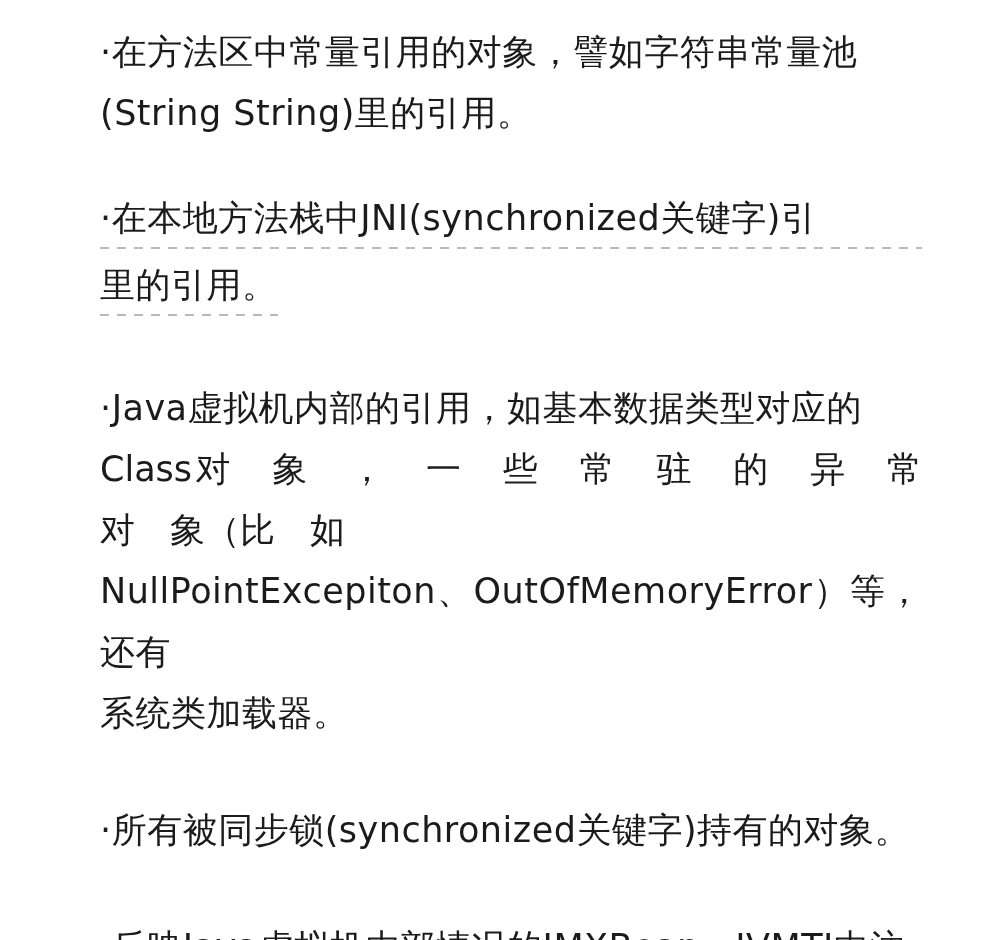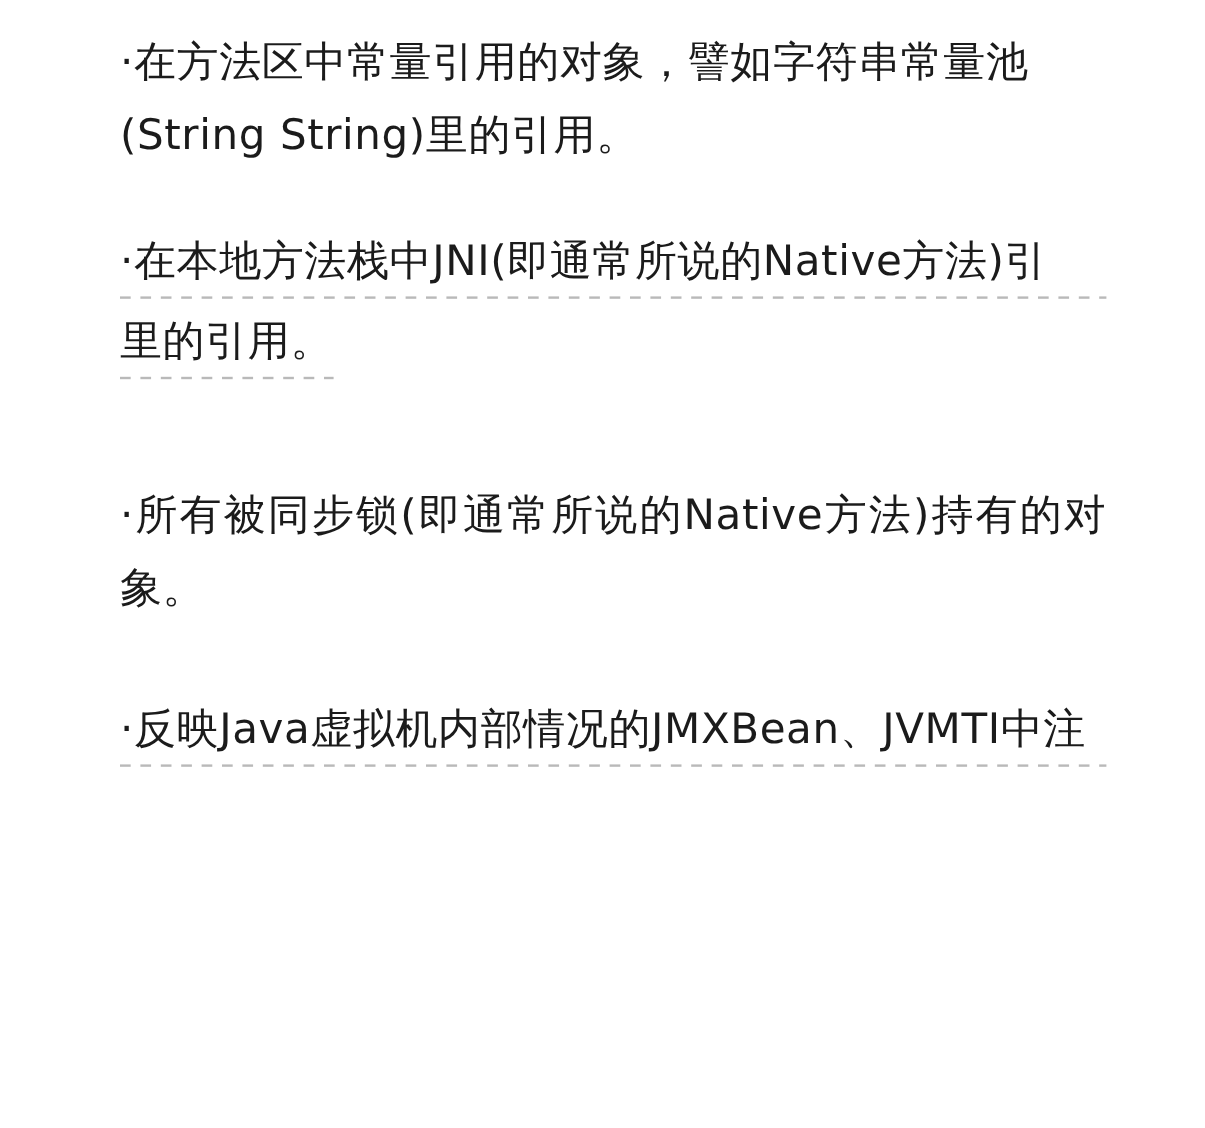--- a/index.html
+++ b/index.html
@@ -69,31 +69,37 @@
 <div class="page">
 
   <div class="bullet-block">
     <div class="para">·在方法区中常量引用的对象，譬如字符串常量池</div>
     <div class="para">(String String)里的引用。</div>
   </div>
 
   <div class="spacer-sm"></div>
 
   <div class="bullet-block">
-    <div class="para underline-dash dash-row">·在本地方法栈中JNI(即通常所说的Native方法)引</div>
+    <div class="para underline-dash dash-row">·在本地方法栈中JNI(synchronized关键字)引</div>
     <div class="para underline-dash dash-row" style="display:inline-block;">里的引用。</div>
   </div>
 
   <div class="spacer-md"></div>
 
+  <div class="bullet-block">
+    <div class="para">·Java虚拟机内部的引用，如基本数据类型对应的</div>
+    <div class="para tight">Class对　象　，　一　些　常　驻　的　异　常　对　象（比　如</div>
+    <div class="para">NullPointExcepiton、OutOfMemoryError）等，还有</div>
+    <div class="para">系统类加载器。</div>
+  </div>
 
   <div class="spacer-md"></div>
 
   <div class="bullet-block">
-    <div class="para">·所有被同步锁(即通常所说的Native方法)持有的对象。</div>
+    <div class="para">·所有被同步锁(synchronized关键字)持有的对象。</div>
   </div>
 
   <div class="spacer-md"></div>
 
   <div class="bullet-block">
     <div class="para underline-dash dash-row">·反映Java虚拟机内部情况的JMXBean、JVMTI中注</div>
 
   </div>
 
 </div>

